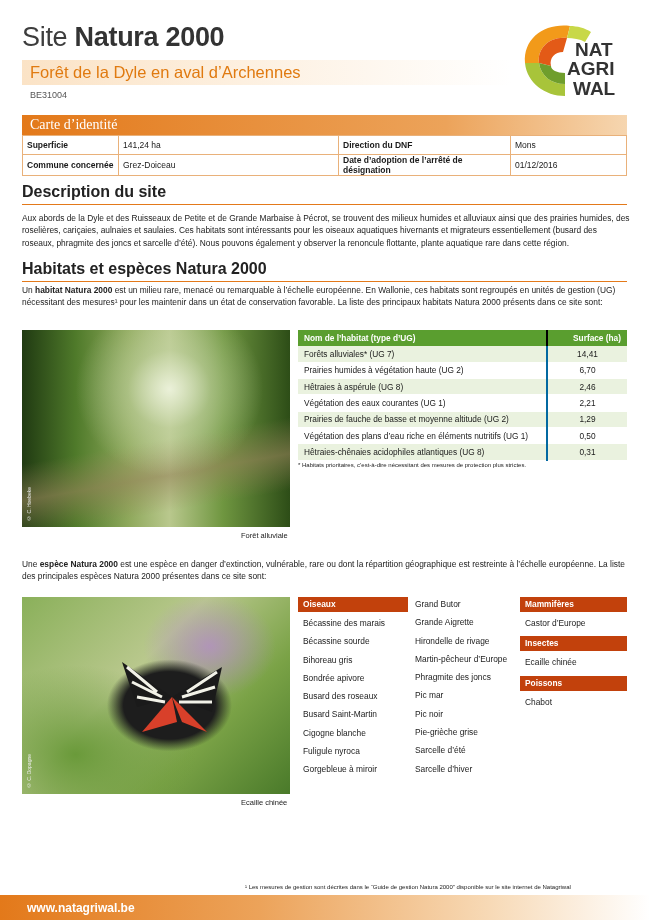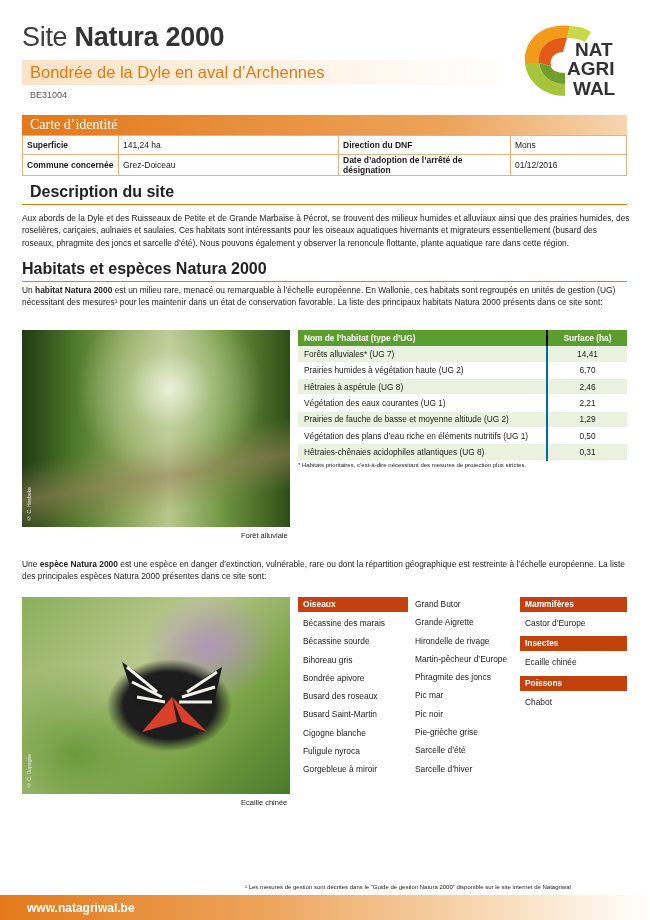--- a/index.html
+++ b/index.html
@@ -40,21 +40,21 @@
       radial-gradient(ellipse at 55% 55%, #1d1d1d 0%, #1d1d1d 22%, rgba(0,0,0,0) 30%),
       radial-gradient(ellipse at 70% 25%, rgba(180,140,200,0.8) 0%, rgba(0,0,0,0) 25%),
       radial-gradient(ellipse at 20% 80%, #6a9a3a 0%, rgba(0,0,0,0) 40%),
       linear-gradient(135deg, #8ab05a 0%, #b9c88d 40%, #7aa246 70%, #4a7a2a 100%); }
   .moth { position: absolute; left: 95px; top: 55px; width: 110px; height: 90px; }
   .credit { position: absolute; left: 4px; bottom: 6px; font-size: 5px; color: #eee; writing-mode: vertical-rl; transform: rotate(180deg); }
   .caption { position: absolute; font-size: 7.5px; color: #222; }
 
   table.hab { position: absolute; left: 298px; top: 330px; width: 329px; border-collapse: collapse; font-size: 8.3px; }
   table.hab th { background: #5a9e2f; color: #fff; font-weight: bold; text-align: left; height: 16px; padding: 0 6px; }
-  table.hab th.surf { text-align: center; border-left: 2px solid #000000; }
+  table.hab th.surf { text-align: right; border-left: 2px solid #000000; }
   table.hab td { height: 16.3px; padding: 0 6px; border-bottom: 1px solid #fff; }
   table.hab tr:nth-child(odd) td { background: #eaf2df; }
   table.hab tr:nth-child(even) td { background: #ffffff; }
   table.hab td.val { text-align: center; width: 80px; border-left: 2px solid #0369a1; }
   .hab-note { position: absolute; left: 298px; top: 462px; font-size: 6px; color: #222; }
 
   .sp-col { position: absolute; top: 597px; font-size: 8.4px; }
   .sp-head { background: #c2410c; color: #fff; font-weight: bold; height: 15px; line-height: 15px; padding-left: 5px; margin-bottom: 4px; }
   .sp-item { height: 18.3px; line-height: 14px; padding-left: 5px; color: #222; }
   .sp-head.mt { margin-top: 2px; }
@@ -63,21 +63,21 @@
   .footer { position: absolute; left: 0; top: 895px; width: 650px; height: 25px;
     background: linear-gradient(90deg, #e3791a 0%, #eca35a 40%, #f7d9b5 75%, #ffffff 100%); }
   .footer-url { position: absolute; left: 27px; top: 6px; font-size: 12px; font-weight: bold; color: #fff; }
 </style>
 </head>
 <body>
 
 <div class="header">
   <div class="site-title"><span>Site </span><b>Natura 2000</b></div>
   <div class="sub-band"></div>
-  <div class="site-name">Bondrée de la Dyle en aval d’Archennes</div>
+  <div class="site-name">Forêt de la Dyle en aval d’Archennes</div>
   <div class="site-code">BE31004</div>
 
   <svg class="logo" viewBox="0 0 120 85">
     <path d="M10 45 C 8 20, 30 5, 55 8 L 52 20 C 35 18, 22 30, 24 45 Z" fill="#f29a1a"></path>
     <path d="M24 45 C 22 30, 35 18, 52 20 L 48 34 C 40 34, 34 40, 36 48 Z" fill="#e35a17"></path>
     <path d="M10 45 C 12 65, 30 78, 50 78 L 50 66 C 36 66, 26 58, 24 45 Z" fill="#a8c43a"></path>
     <path d="M24 45 C 26 58, 36 66, 50 66 L 50 55 C 42 55, 36 52, 36 48 Z" fill="#6f9e2c"></path>
     <path d="M55 8 C 62 8, 70 10, 76 14 L 70 24 C 65 21, 58 20, 52 20 Z" fill="#c8d848"></path>
     <text x="60" y="38" font-family="Liberation Sans, sans-serif" font-weight="bold" font-size="19" fill="#333">NAT</text>
     <text x="52" y="57" font-family="Liberation Sans, sans-serif" font-weight="bold" font-size="19" fill="#333">AGRI</text>
@@ -97,21 +97,21 @@
   </tr>
   <tr>
     <td class="lbl">Commune concernée</td>
     <td>Grez-Doiceau</td>
     <td class="lbl">Date d’adoption de l’arrêté de désignation</td>
     <td>01/12/2016</td>
   </tr>
 </tbody>
   </table>
 
-<div class="h2" style="top:183px;margin-left:8px;">Description du site</div>
+<div class="h2" style="top:183px;">Description du site</div>
 <div class="h2-line" style="top:204px;"></div>
 <div class="para" style="top:212px;">Aux abords de la Dyle et des Ruisseaux de Petite et de Grande Marbaise à Pécrot, se trouvent des milieux humides et alluviaux ainsi que des prairies humides, des roselières, cariçaies, aulnaies et saulaies. Ces habitats sont intéressants pour les oiseaux aquatiques hivernants et migrateurs essentiellement (busard des roseaux, phragmite des joncs et sarcelle d’été). Nous pouvons également y observer la renoncule flottante, plante aquatique rare dans cette région.</div>
 
 <div class="h2" style="top:260px;">Habitats et espèces Natura 2000</div>
 <div class="h2-line" style="top:281px;"></div>
 <div class="para" style="top:284px;"><span>Un </span><b>habitat Natura 2000</b><span> est un milieu rare, menacé ou remarquable à l’échelle européenne. En Wallonie, ces habitats sont regroupés en unités de gestion (UG) nécessitant des mesures¹ pour les maintenir dans un état de conservation favorable. La liste des principaux habitats Natura 2000 présents dans ce site sont:</span></div>
 
 <div class="photo photo1">
   <div class="credit">© C. Hoebeke</div>
 </div>

